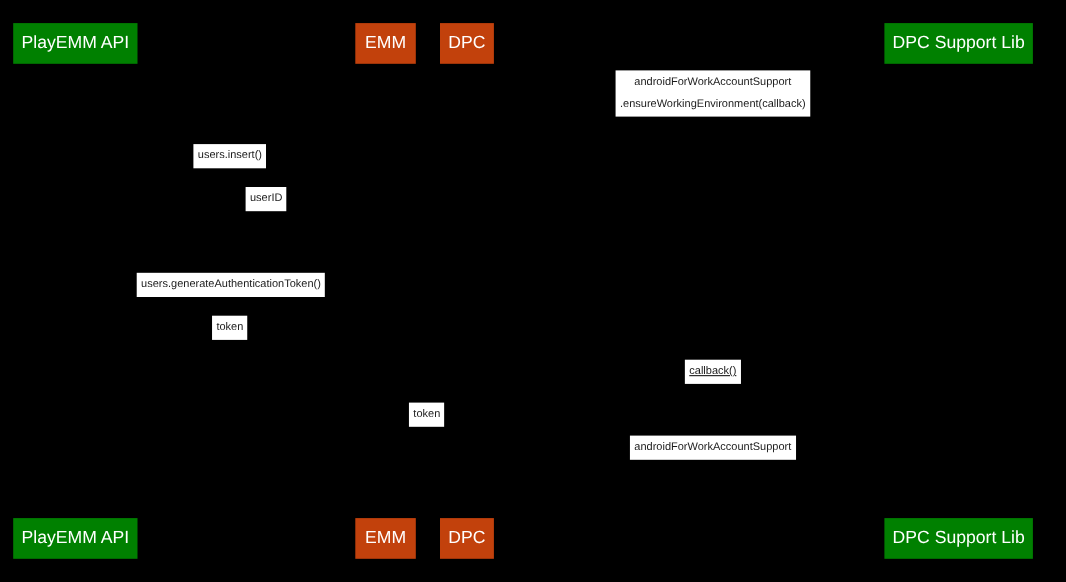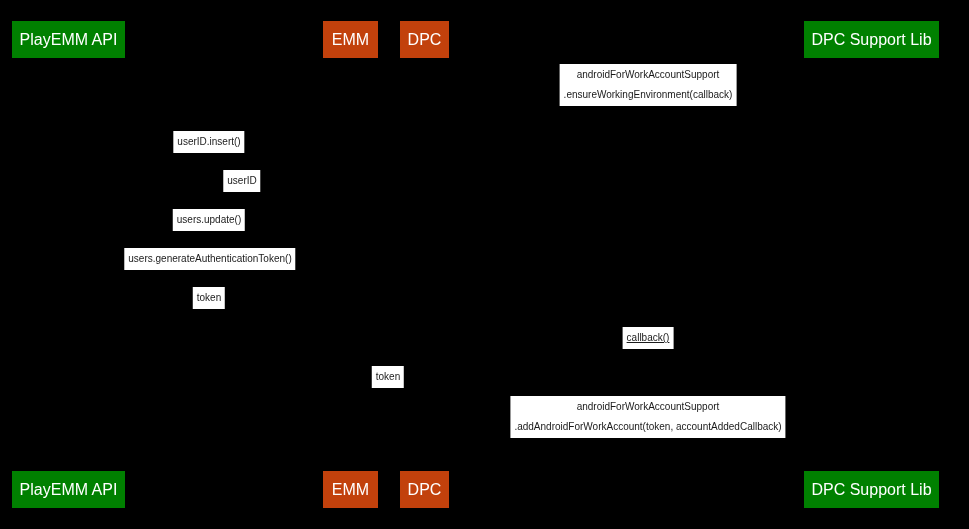--- a/index.html
+++ b/index.html
@@ -54,50 +54,46 @@
   <div class="actor blue row-top" style="left:323px; width:55px;">EMM</div>
   <div class="actor blue row-top" style="left:400px; width:49px;">DPC</div>
   <div class="actor green row-top" style="left:804px; width:135px;">DPC Support Lib</div>
 
   <div class="msg" style="left:648px; top:64px;">
     <span class="line">androidForWorkAccountSupport</span>
     <span class="line">.ensureWorkingEnvironment(callback)</span>
   </div>
 
   <div class="msg" style="left:209px; top:131px;">
-    <span class="line">userID.insert()</span>
+    <span class="line">users.insert()</span>
   </div>
 
   <div class="msg" style="left:197px; top:170px;margin-left:45px;">
     <span class="line">userID</span>
   </div>
 
-  <div class="msg" style="left:209px; top:209px;">
-    <span class="line">users.update()</span>
-  </div>
 
   <div class="msg" style="left:210px; top:248px;">
     <span class="line">users.generateAuthenticationToken()</span>
   </div>
 
   <div class="msg" style="left:209px; top:287px;">
     <span class="line">token</span>
   </div>
 
   <div class="msg" style="left:648px; top:327px;text-decoration:underline;">
     <span class="line">callback()</span>
   </div>
 
   <div class="msg" style="left:388px; top:366px;">
     <span class="line">token</span>
   </div>
 
   <div class="msg" style="left:648px; top:396px;">
     <span class="line">androidForWorkAccountSupport</span>
-    <span class="line">.addAndroidForWorkAccount(token, accountAddedCallback)</span>
   </div>
 
   <div class="actor green row-bottom" style="left:12px; width:113px;">PlayEMM API</div>
   <div class="actor blue row-bottom" style="left:323px; width:55px;">EMM</div>
   <div class="actor blue row-bottom" style="left:400px; width:49px;">DPC</div>
   <div class="actor green row-bottom" style="left:804px; width:135px;">DPC Support Lib</div>
 
 </div>
 
 </body></html>

